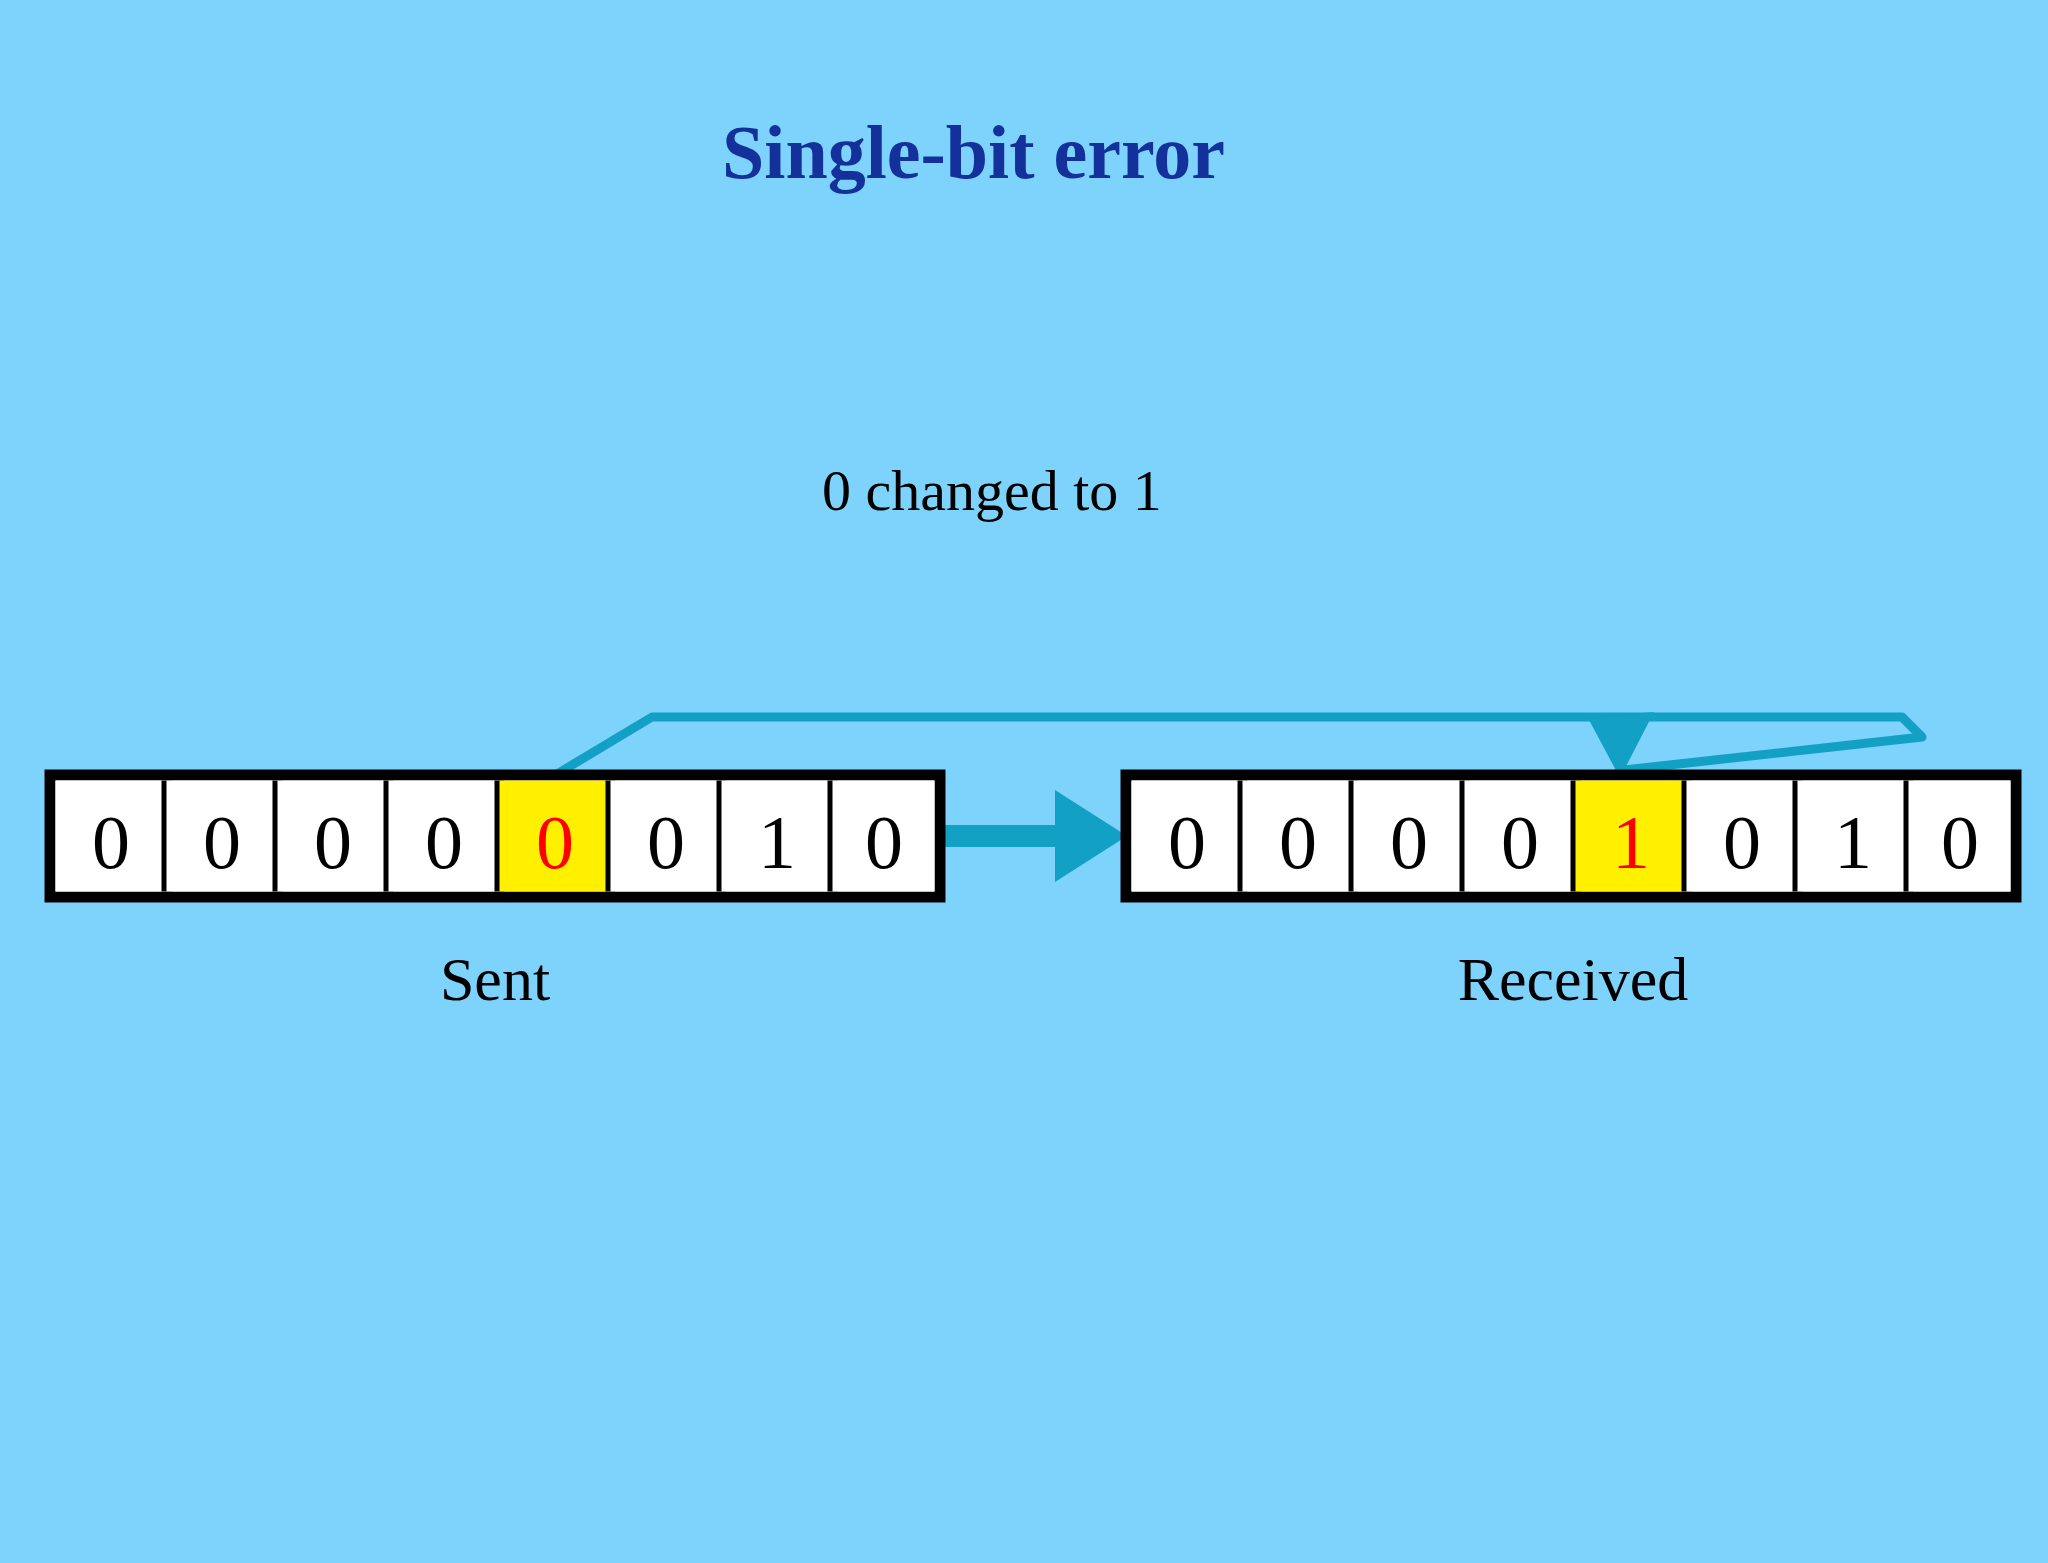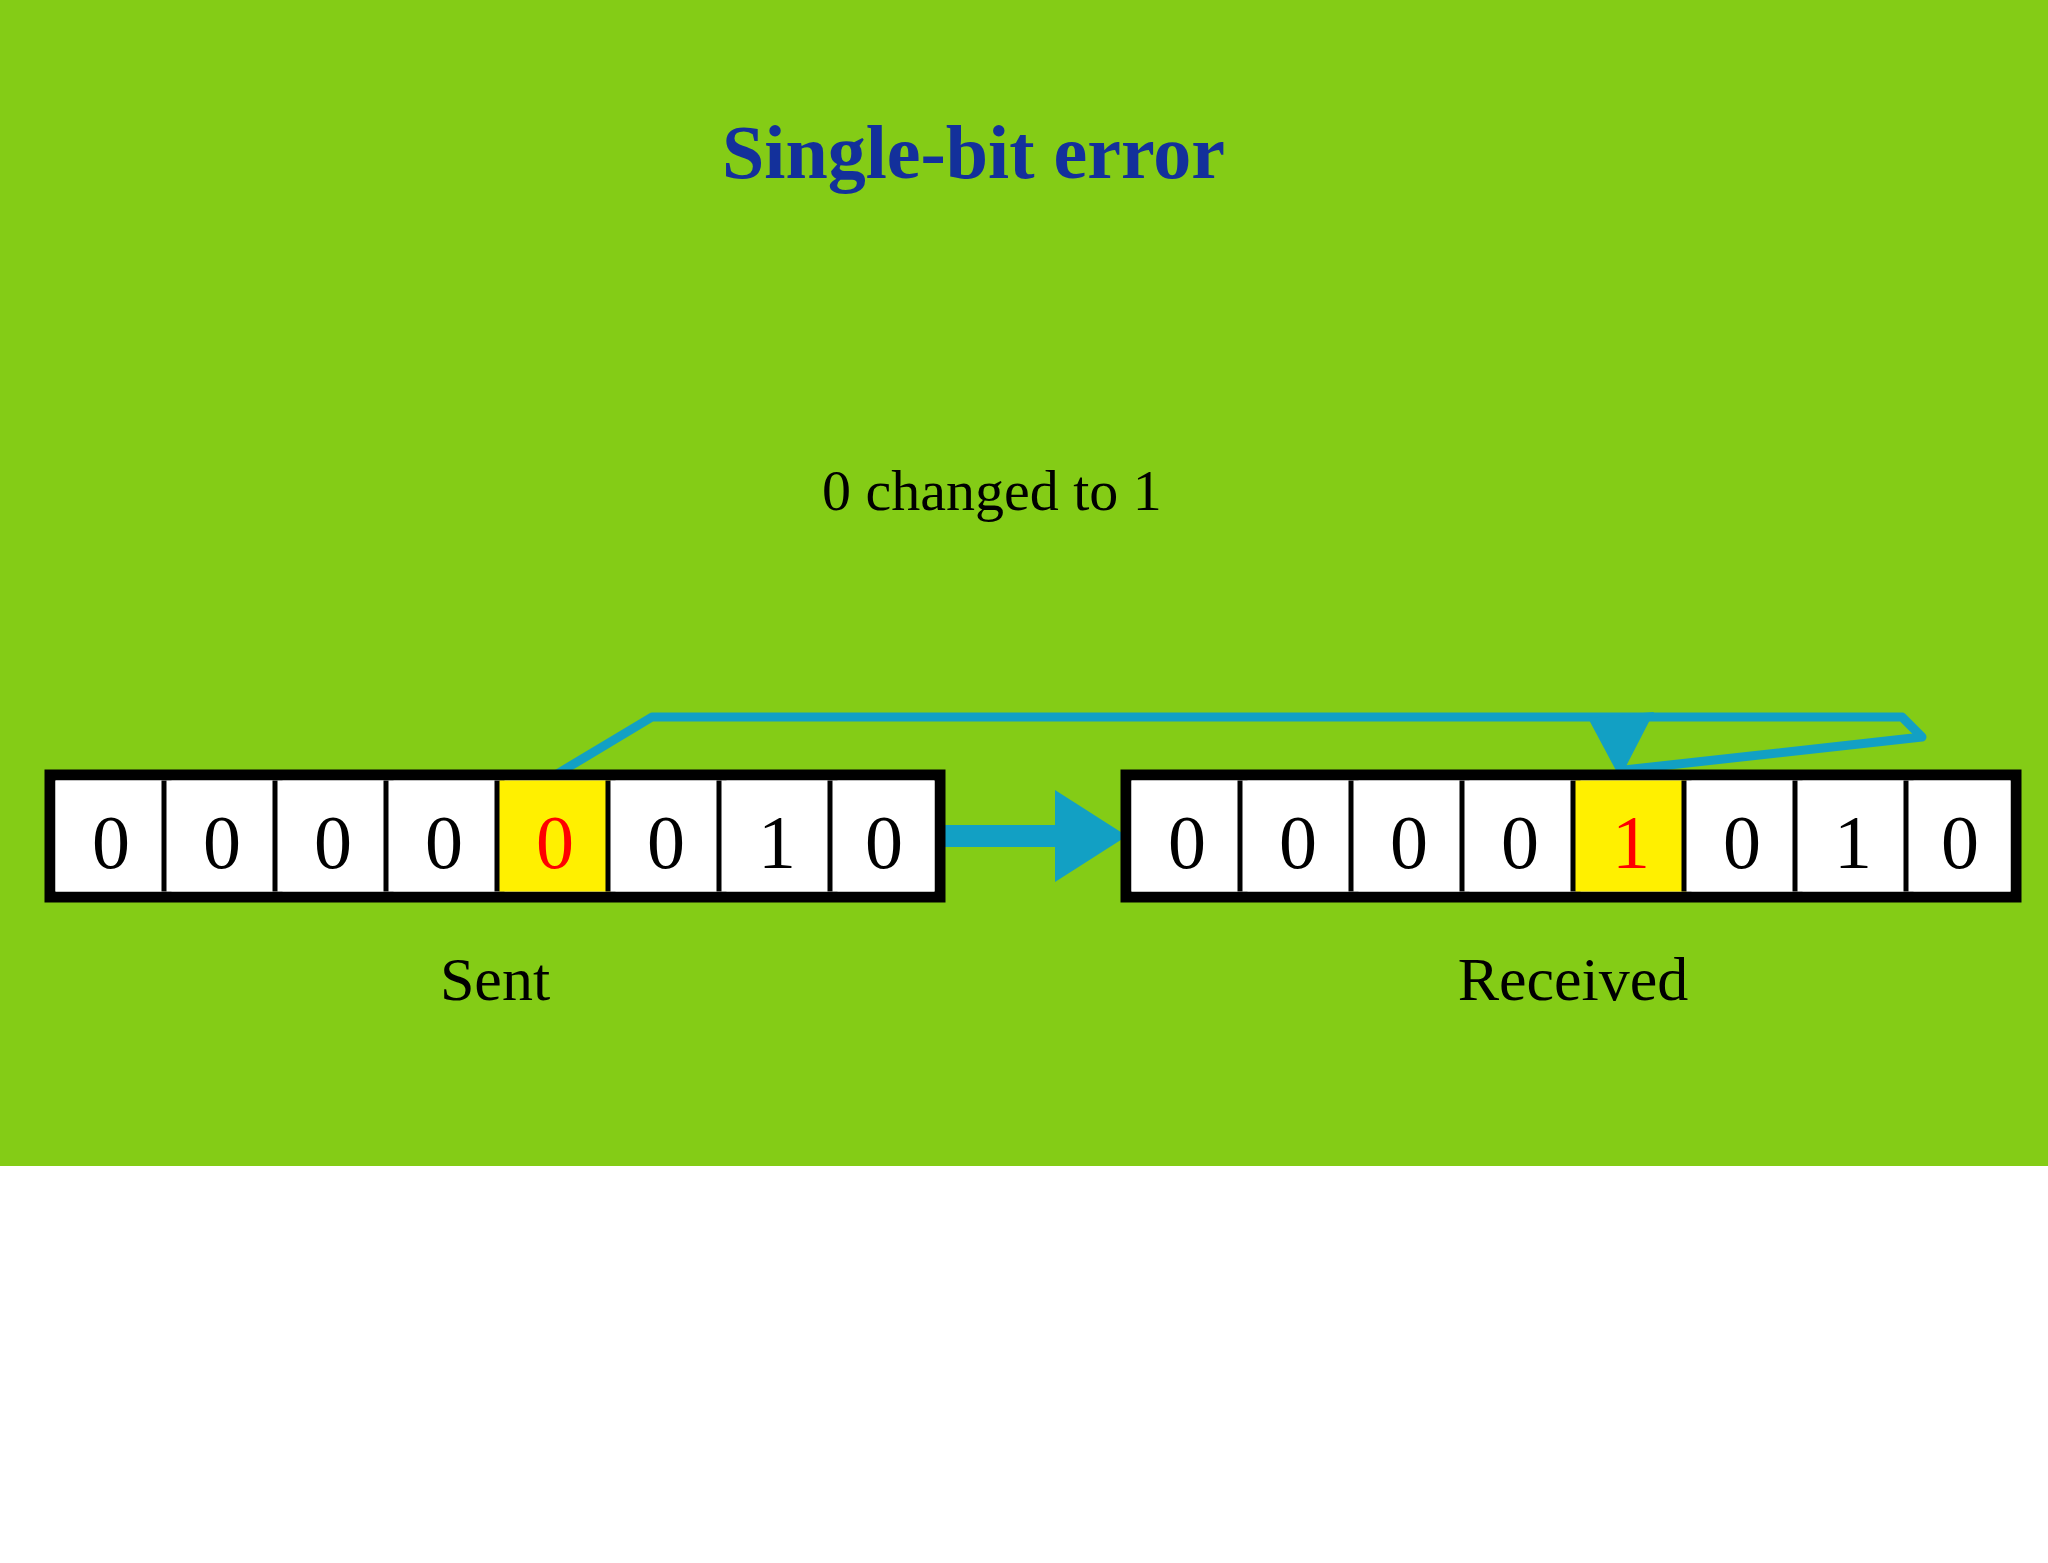--- a/index.html
+++ b/index.html
@@ -7,22 +7,22 @@
     margin: 0;
     padding: 0;
     background: #ffffff;
   }
   body {
     font-family: "Liberation Serif", "DejaVu Serif", serif;
   }
   #slide {
     position: relative;
     width: 2048px;
-    height: 1166px;
-    background: #84cc16;
+    height: 1563px;
+    background: #7dd3fc;
     overflow: hidden;
   }
   #slide-svg {
     position: absolute;
     left: 0;
     top: 0;
     width: 2048px;
     height: 1563px;
     display: block;
   }

